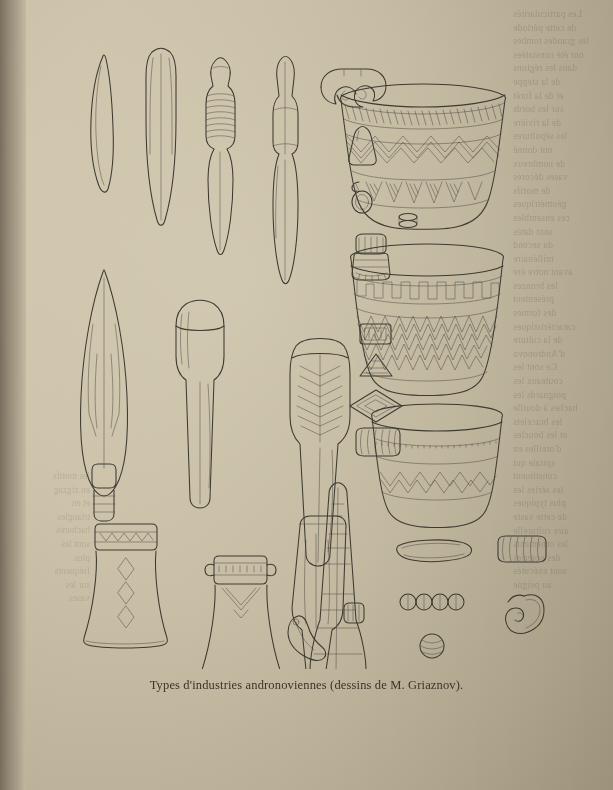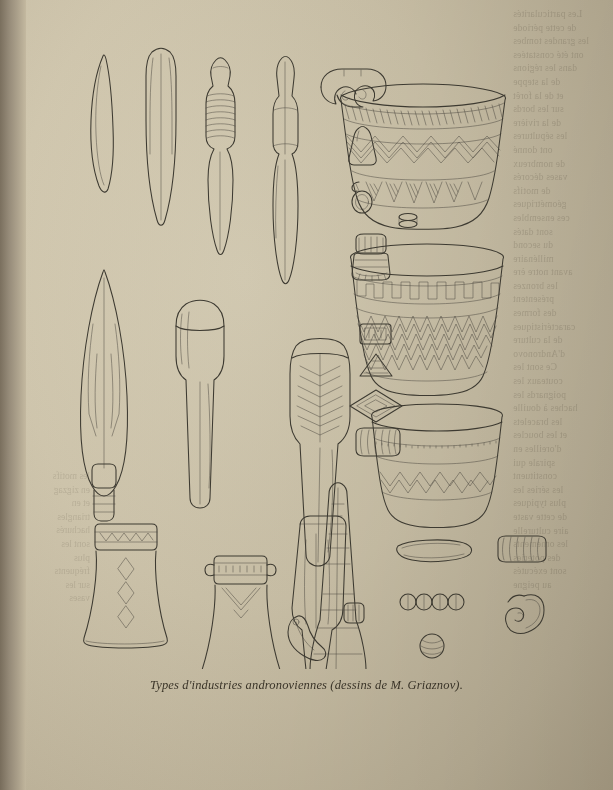--- a/index.html
+++ b/index.html
@@ -73,21 +73,20 @@
   #plate svg { display: block; }
   #caption {
     position: absolute;
     left: 0;
     top: 678px;
     width: 613px;
     text-align: center;
     font-size: 12.5px;
     color: #3a3428;
     letter-spacing: 0.15px;
-    font-style: italic;
   }
   .ln { fill: none; stroke: #3d3a31; stroke-width: 1.05; stroke-linecap: round; stroke-linejoin: round; }
   .ln-fine { fill: none; stroke: #4d4940; stroke-width: 0.5; stroke-linecap: round; stroke-linejoin: round; }
 </style>
 </head>
 <body>
 
 <div id="page">
 
   <div id="gutter"></div>

